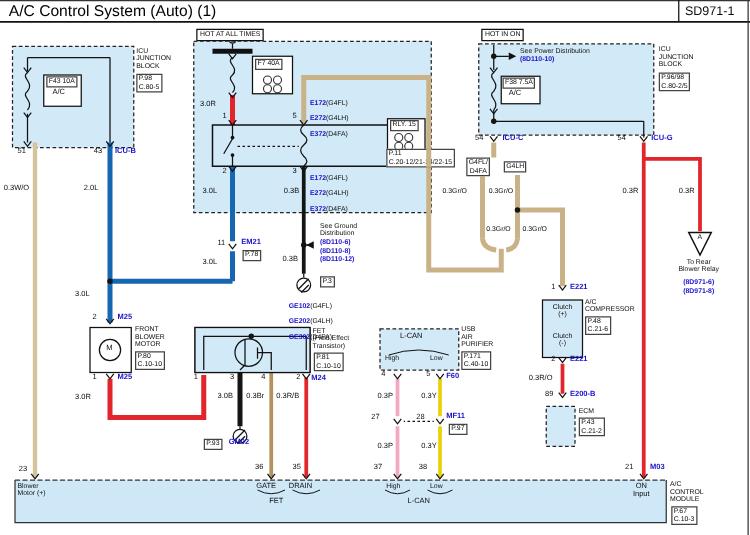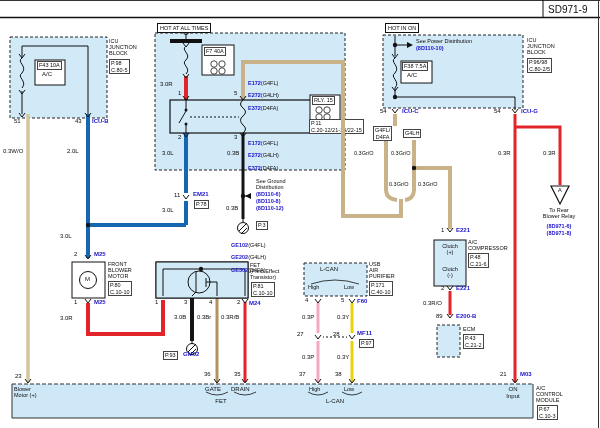--- a/index.html
+++ b/index.html
@@ -191,21 +191,22 @@
         <use href="#chv" transform="translate(217,381)"></use>
     <use href="#chv" transform="translate(245,381)"></use>
         <use href="#chv" transform="translate(318,381)"></use>
     <use href="#chv" transform="translate(352,381)"></use>
         <use href="#chv" transform="translate(515,381)"></use>
   </g>
 </svg>
 
 <div class="patch" style="left:341px;top:119px;width:4px;height:15px;background:#c9b287"></div>
 
-<div class="lbl" style="left:548px;top:4px;font-size:10px">SD971-9</div>
+<div class="lbl title" style="left:7px;top:2px">A/C Control System (Auto) (1)</div>
+<div class="lbl" style="left:548px;top:4px;font-size:10px">SD971-1</div>
 
 <div class="lbl s5" style="left:109px;top:38px">ICU
 JUNCTION
 BLOCK</div>
 <div class="lbl s5 bx" style="left:109px;top:59px">P.98
 C.80-5</div>
 <div class="lbl s5 bx" style="left:37px;top:61px">F43 10A</div>
 <div class="lbl" style="left:42px;top:71px">A/C</div>
 <div class="lbl" style="left:14px;top:118px">51</div>
 <div class="lbl" style="left:75px;top:118px">43</div>

